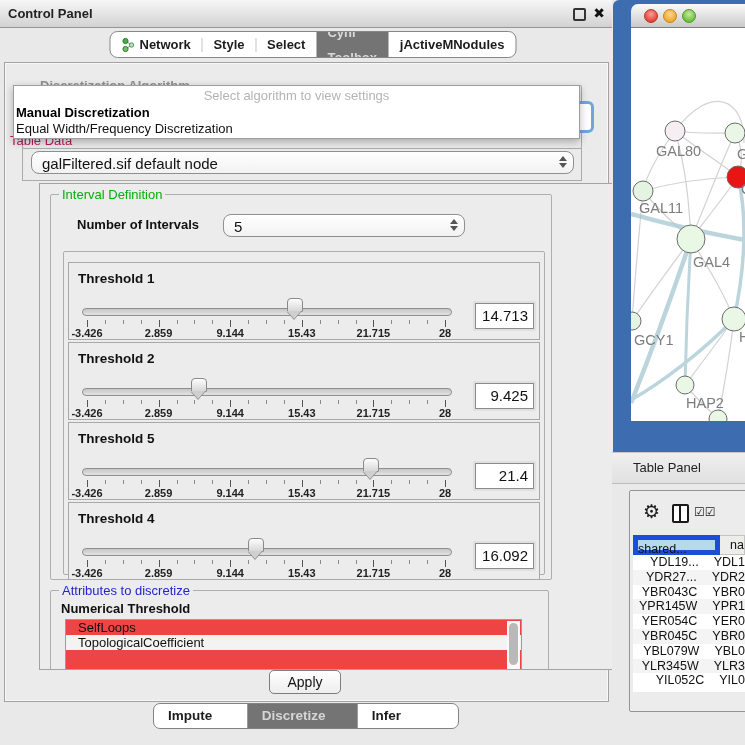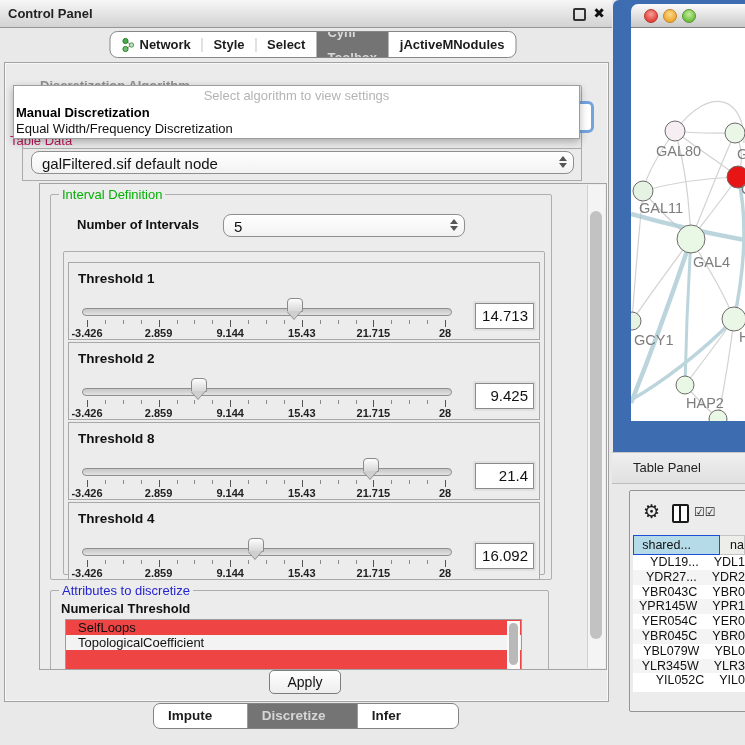--- a/index.html
+++ b/index.html
@@ -36,21 +36,21 @@
   #tdLabel{left:5px;top:70px;color:#be185d;font-size:13px;}
   .combo{position:absolute;background:linear-gradient(#ffffff,#f2f2f2);border:1px solid #8f8f8f;border-radius:8px;
     font-size:15px;color:#111;}
   .combo .ctext{position:absolute;left:10px;top:3px;}
   .spin{position:absolute;right:6px;top:4px;width:8px;}
   .spin i{display:block;width:0;height:0;border-left:4px solid transparent;border-right:4px solid transparent;}
   .spin .up{border-bottom:5px solid #555;margin-bottom:2px;}
   .spin .dn{border-top:5px solid #555;}
   #tdCombo{left:26px;top:88px;width:541px;height:21px;}
   
-  #bigpanel{left:34px;top:120px;width:566px;height:485px;border:1px solid #a3a3a3;background:#ececec;overflow:hidden;}
+  #bigpanel{left:34px;top:120px;width:566px;height:485px;border:1px solid #a3a3a3;background:#ececec;overflow:hidden;padding-left:36px;}
   #vscroll{right:1px;top:1px;width:17px;height:483px;background:#f4f4f4;border-left:1px solid #d0d0d0;}
   #vthumb{left:2px;top:26px;width:12px;height:428px;background:#c2c2c2;border-radius:6px;}
   #intGroup{left:10px;top:10px;width:500px;height:384px;border:1px solid #aeaeae;border-radius:2px;}
   .gl-green{color:#04b104;}
   .gl-blue{color:#2424cc;}
   .grouplabel2{position:absolute;top:-8px;left:8px;font-size:13px;padding:0 3px;background:#ececec;}
   #niLabel{left:26px;top:22px;font-size:13px;font-weight:bold;color:#111;}
   #niCombo{left:172px;top:19px;width:240px;height:21px;}
   #thrGroup{left:12px;top:56px;width:480px;height:322px;border:1px solid #aeaeae;border-radius:2px;}
   
@@ -99,21 +99,21 @@
     border-top:1px solid #c6c6c6;border-bottom:1px solid #bdbdbd;}
   #tptitle{position:absolute;left:21px;top:7px;font-size:13px;color:#222;}
   #tpbox{position:absolute;left:17px;top:490px;width:116px;height:220px;background:#ececec;
     border:1px solid #949494;border-radius:2px;}
   #gearIcon{position:absolute;left:13px;top:11px;font-size:19px;color:#1a1a1a;line-height:19px;}
   #splitIcon{position:absolute;left:42px;top:13px;width:13px;height:15px;border:2px solid #1a1a1a;border-radius:2px;background:#fff;}
   #splitIcon::after{content:"";position:absolute;left:5px;top:0;width:2px;height:15px;background:#1a1a1a;}
   #checkIcons{position:absolute;left:64px;top:14px;font-size:12px;color:#222;letter-spacing:0px;}
   #tptable{position:absolute;left:3px;top:44px;width:112px;height:157px;background:#fff;overflow:hidden;font-size:12.5px;}
   #thead{height:20px;display:flex;}
-  #thc1{width:71px;background:#b5dbe9;border:1px solid #1d4ed8;text-align:center;padding-right:20px;line-height:18px;color:#111;}
+  #thc1{width:71px;background:#b5dbe9;border:5px solid #1d4ed8;text-align:left;padding-right:20px;line-height:18px;color:#111;}
   #thc2{flex:1;background:#edeee9;border:1px solid #c4c4c4;border-left:none;padding-left:10px;line-height:18px;color:#111;}
   .trow{height:14.8px;line-height:14.8px;display:flex;color:#111;}
   .trow:nth-child(even){background:#f4f4f4;}
   .tc1{width:72px;text-align:right;padding-right:6px;}
   .tc2{padding-left:9px;white-space:nowrap;}
 </style>
 </head>
 <body>
 
 <div id="cp" class="g">
@@ -241,21 +241,21 @@
                 <div class="tick major" style="left: 376px;"></div>
                 <span class="ticklab" style="left: 18px;">-3.426</span>
                 <span class="ticklab" style="left: 89.6px;">2.859</span>
                 <span class="ticklab" style="left: 161.2px;">9.144</span>
                 <span class="ticklab" style="left: 232.8px;">15.43</span>
                 <span class="ticklab" style="left: 304.4px;">21.715</span>
                 <span class="ticklab" style="left: 376px;">28</span>
               </div>
 
   <div class="thbox">
-    <div class="thlabel">Threshold 8</div>
+    <div class="thlabel">Threshold 5</div>
     <div class="track"></div>
     <div class="thumb" style="left: 293.814px;"></div>
     <div class="valuebox">21.4</div>
   <div class="tick major" style="left: 18px;"></div>
                 <div class="tick" style="left: 35.9px;"></div>
                 <div class="tick" style="left: 53.8px;"></div>
                 <div class="tick" style="left: 71.7px;"></div>
                 <div class="tick major" style="left: 89.6px;"></div>
                 <div class="tick" style="left: 107.5px;"></div>
                 <div class="tick" style="left: 125.4px;"></div>

